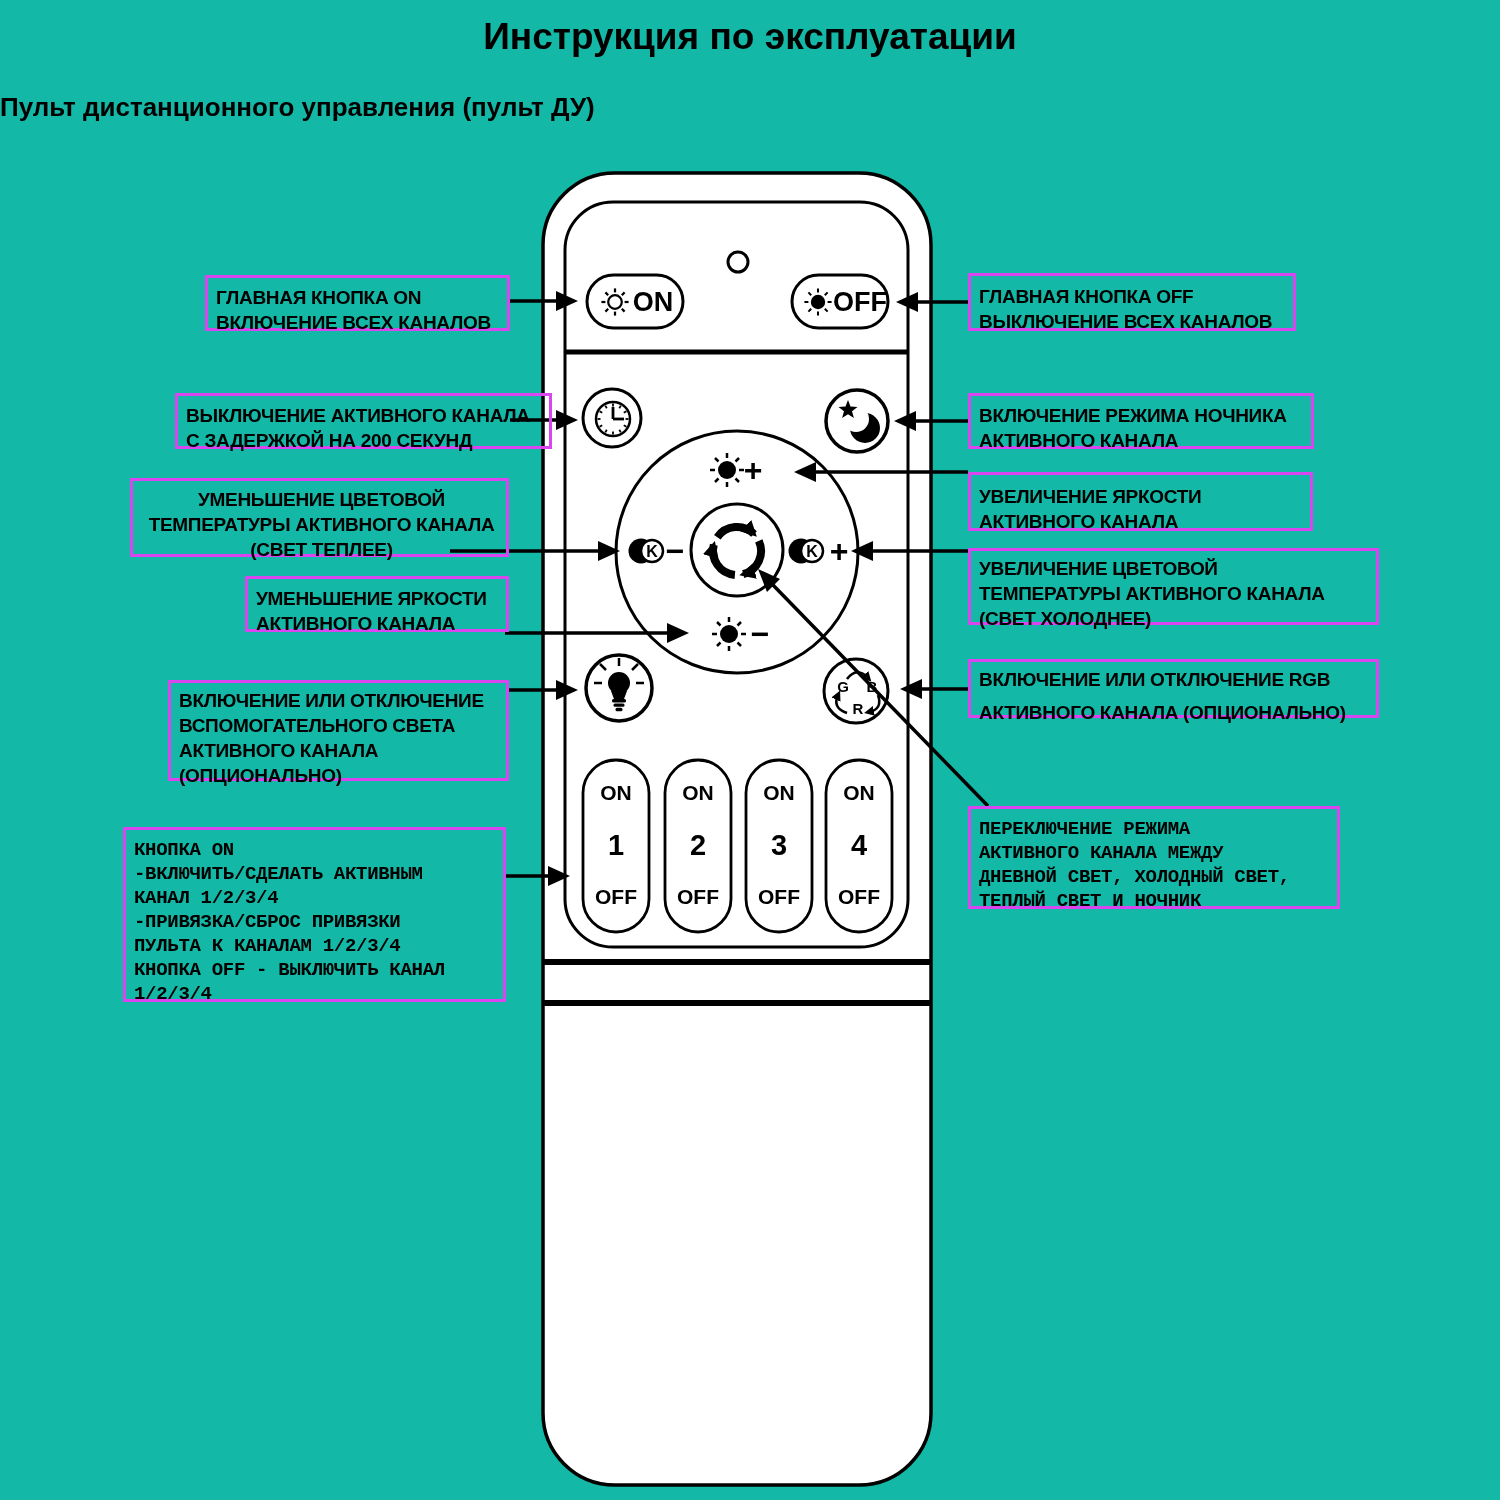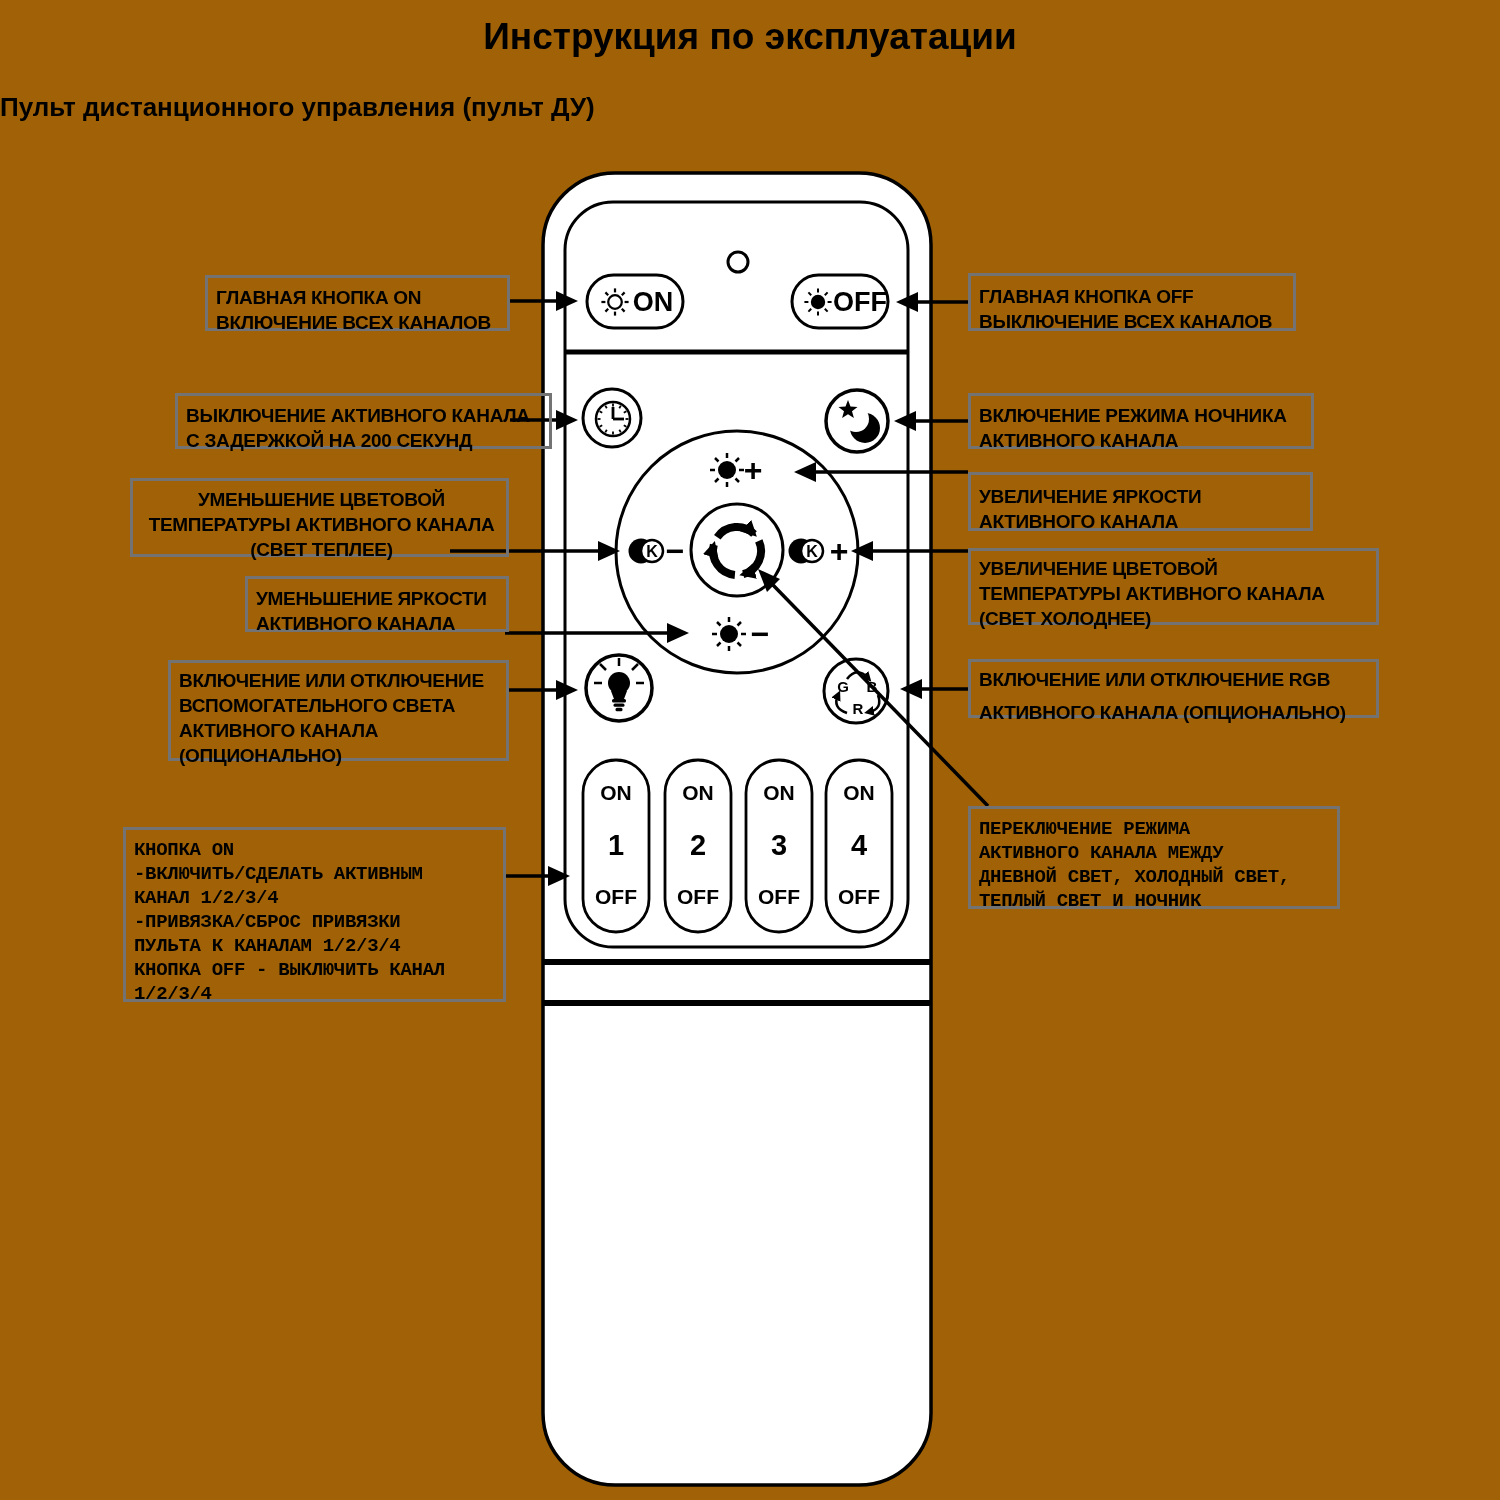--- a/index.html
+++ b/index.html
@@ -1,23 +1,23 @@
 <!DOCTYPE html>
 <html><head>
 <meta charset="utf-8">
 <style>
   html,body{margin:0;padding:0;background:#fff;}
-  #canvas{position:relative;width:1500px;height:1500px;background:#a16207;overflow:hidden;
+  #canvas{position:relative;width:1500px;height:1500px;background:#14b8a6;overflow:hidden;
           font-family:"Liberation Sans",sans-serif;color:#000;}
   #art{position:absolute;left:0;top:0;}
   .page-title{position:absolute;left:0;right:0;top:16px;text-align:center;
               font-size:37px;font-weight:700;letter-spacing:0;}
   .page-subtitle{position:absolute;left:0;right:0;top:92px;text-align:left;
               font-size:26px;font-weight:700;}
-  .callout{position:absolute;border:3px solid #737373;box-sizing:border-box;
+  .callout{position:absolute;border:3px solid #d946ef;box-sizing:border-box;
            display:flex;flex-direction:column;justify-content:center;
            padding:16px 4px 2px 8px;font-weight:700;font-size:19px;line-height:25px;
            letter-spacing:-0.3px;white-space:nowrap;background:transparent;}
   .callout.tight{line-height:24px;font-family:Liberation Mono, monospace;}
   svg text{font-family:"Liberation Sans",sans-serif;font-weight:700;fill:#000;}
 </style>
 </head>
 <body>
 
 <div id="canvas">
@@ -242,21 +242,21 @@
   </div>
   <div class="callout" style="left:130px;top:478px;width:379px;height:79px;text-align:center;">
     <div>УМЕНЬШЕНИЕ ЦВЕТОВОЙ</div>
     <div>ТЕМПЕРАТУРЫ АКТИВНОГО КАНАЛА</div>
     <div>(СВЕТ ТЕПЛЕЕ)</div>
   </div>
   <div class="callout" style="left:245px;top:576px;width:264px;height:56px;">
     <div>УМЕНЬШЕНИЕ ЯРКОСТИ</div>
     <div>АКТИВНОГО КАНАЛА</div>
   </div>
-  <div class="callout" style="left:168px;top:660px;width:341px;height:101px;">
+  <div class="callout" style="left:168px;top:680px;width:341px;height:101px;">
     <div>ВКЛЮЧЕНИЕ ИЛИ ОТКЛЮЧЕНИЕ</div>
     <div>ВСПОМОГАТЕЛЬНОГО СВЕТА</div>
     <div>АКТИВНОГО КАНАЛА</div>
     <div>(ОПЦИОНАЛЬНО)</div>
   </div>
   <div class="callout tight" style="left:123px;top:827px;width:383px;height:175px;">
     <div>КНОПКА ON</div>
     <div>-ВКЛЮЧИТЬ/СДЕЛАТЬ АКТИВНЫМ</div>
     <div>КАНАЛ 1/2/3/4</div>
     <div>-ПРИВЯЗКА/СБРОС ПРИВЯЗКИ</div>

